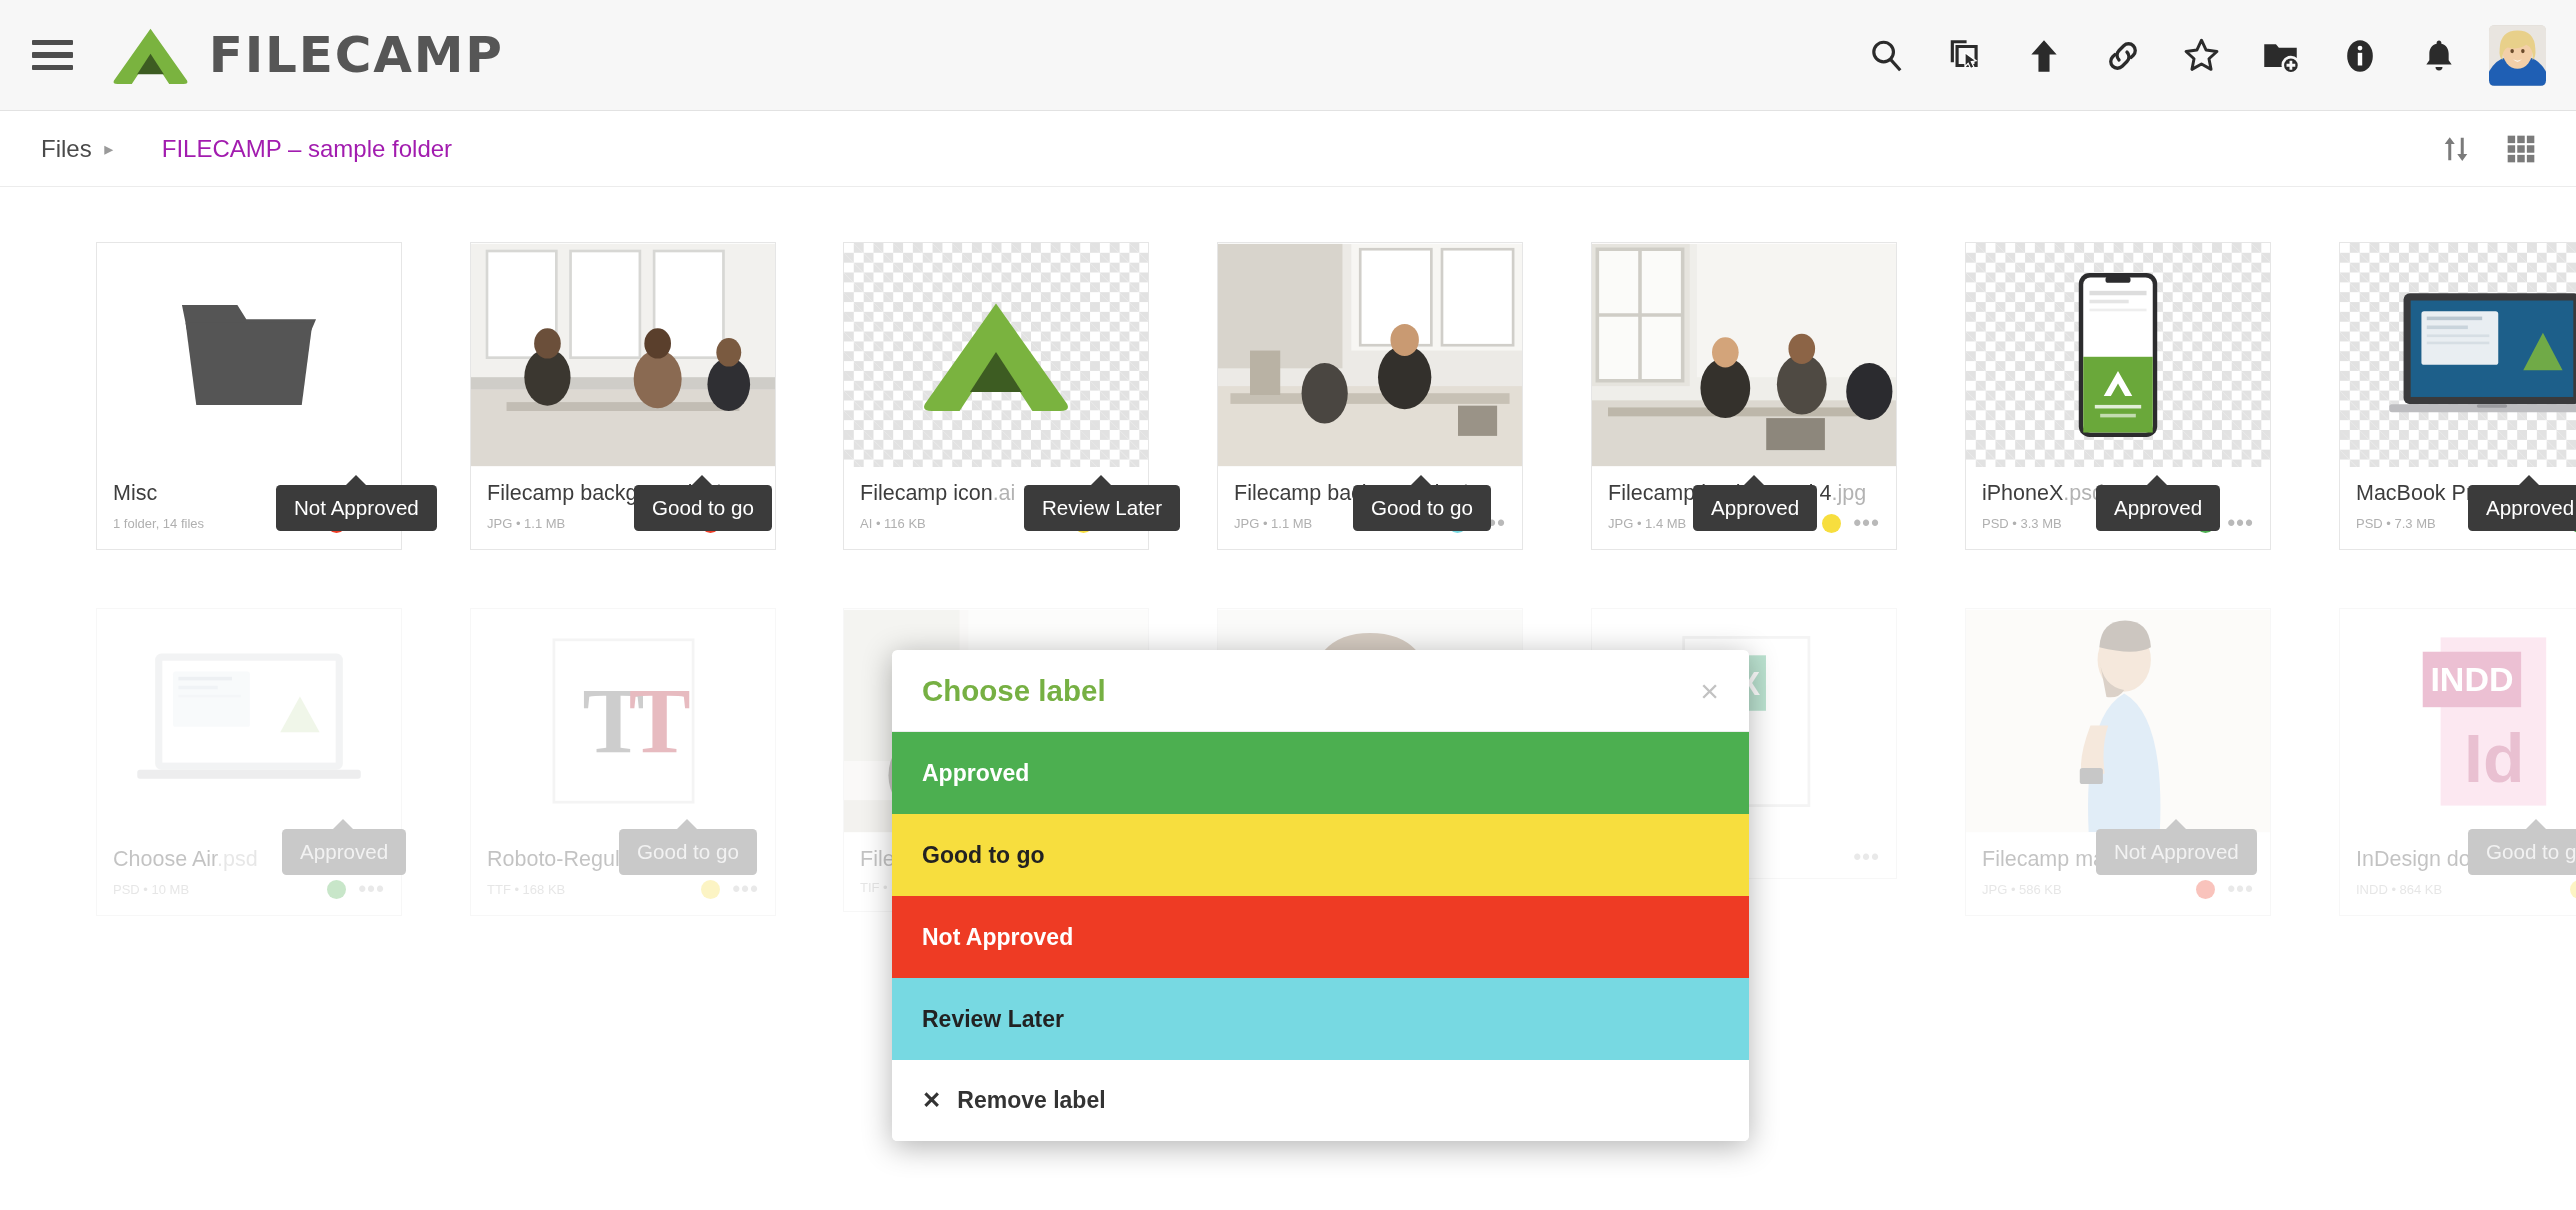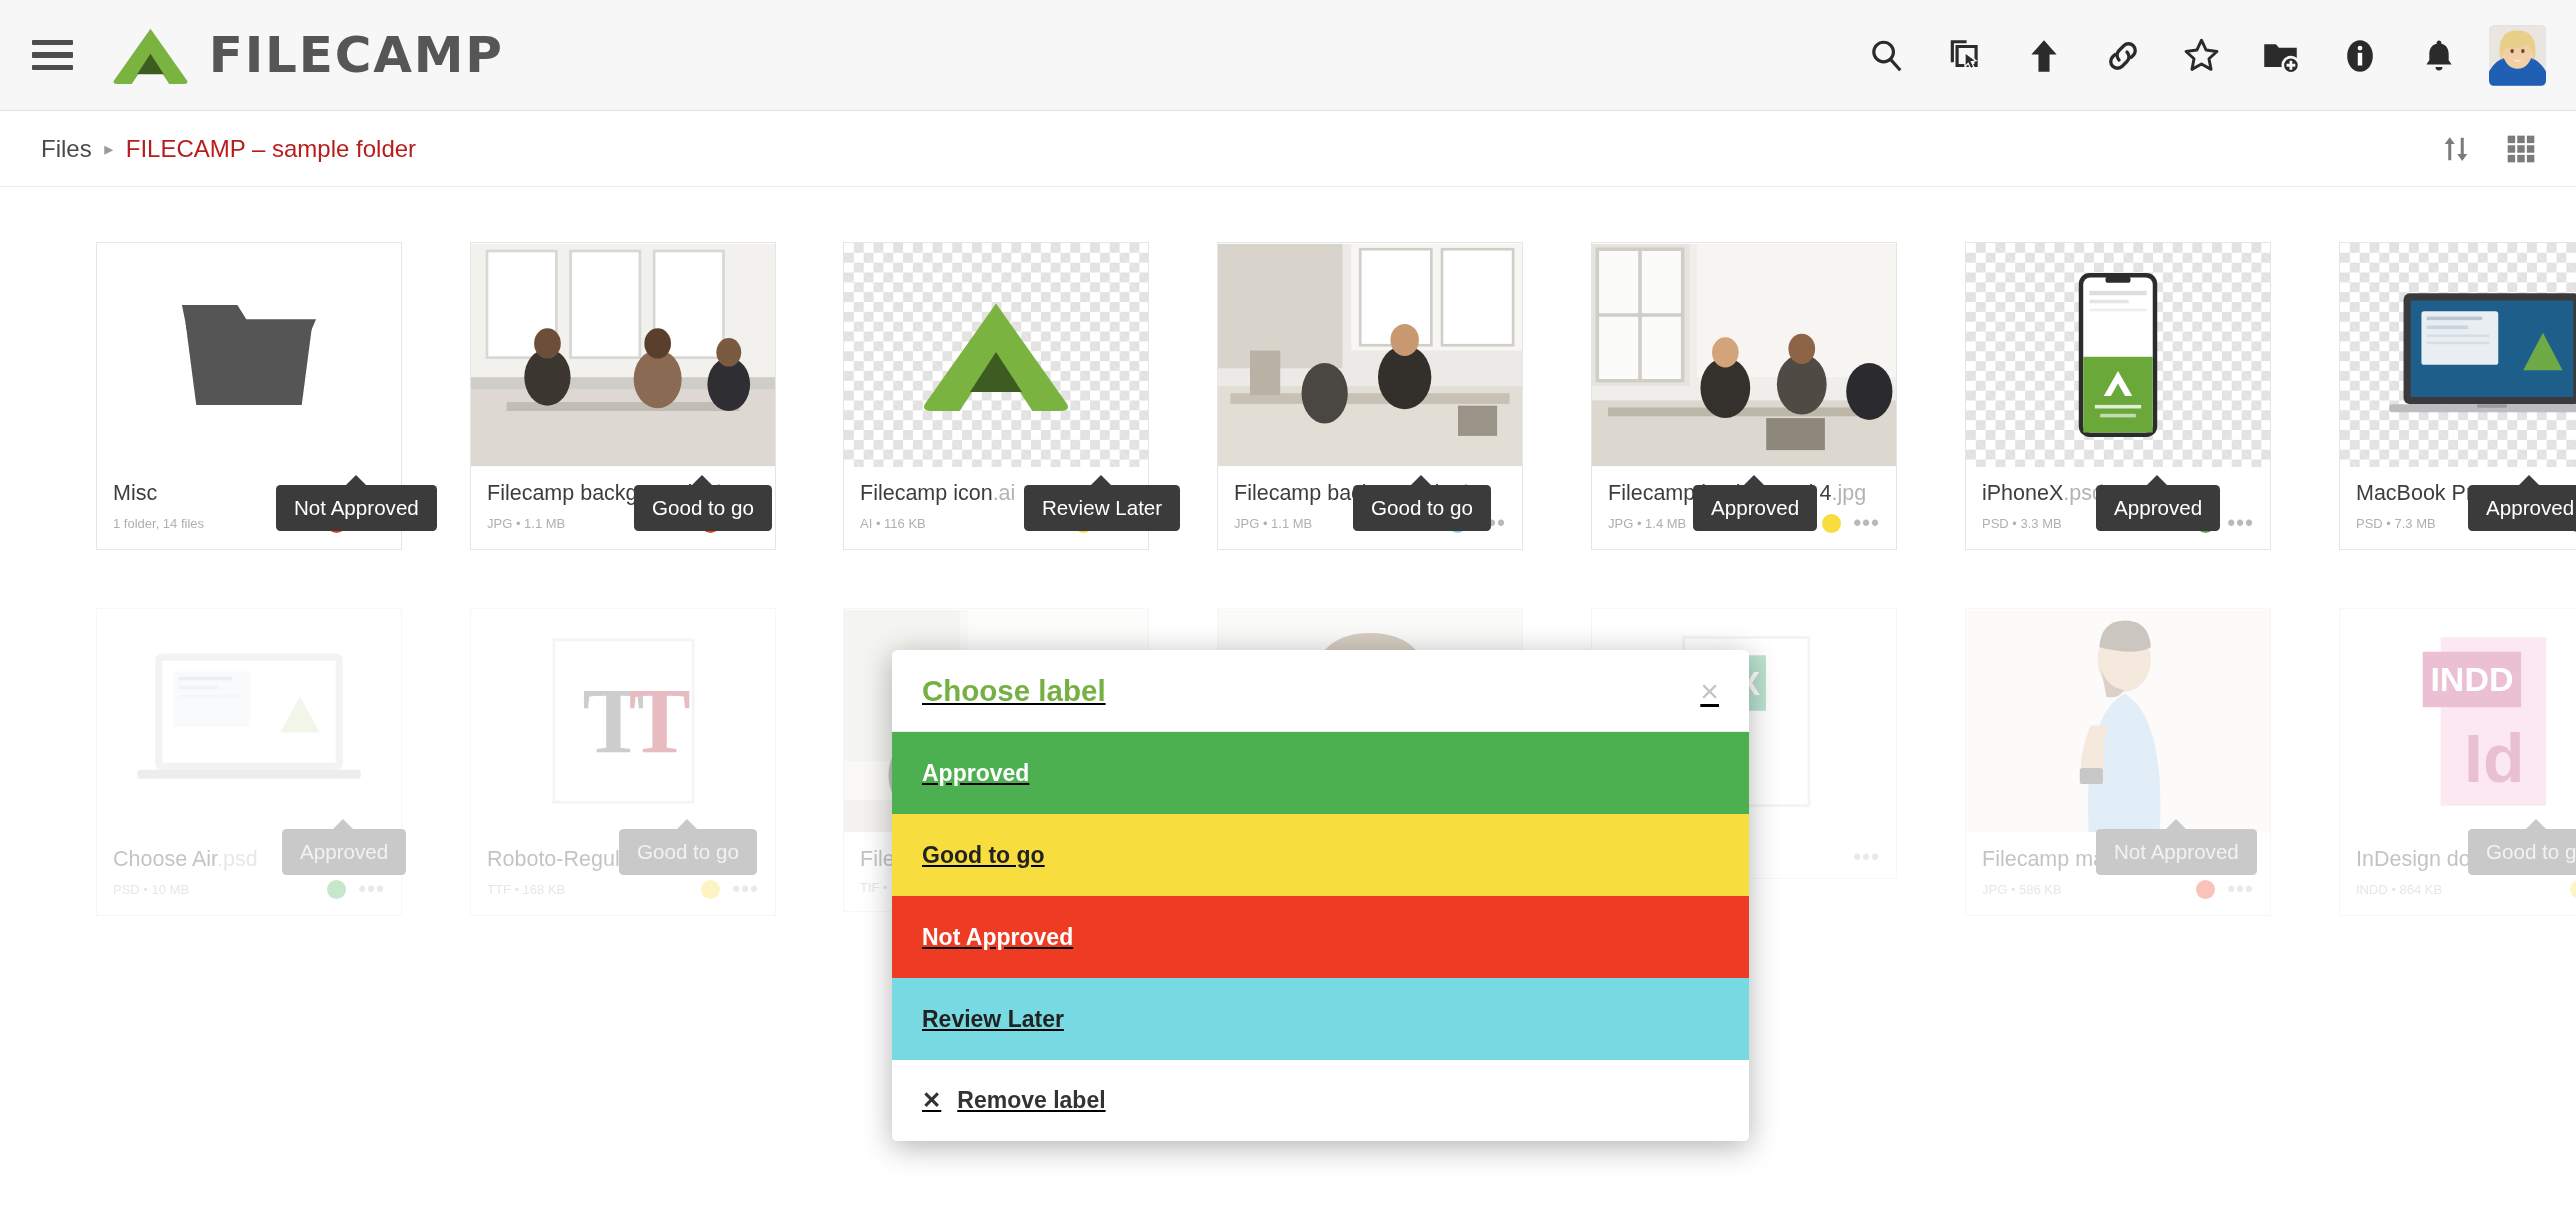--- a/index.html
+++ b/index.html
@@ -57,21 +57,21 @@
   .crumbbar {
     position: absolute; top: 112px; left: 0;
     width: 2576px; height: 75px;
     background: #ffffff;
     border-bottom: 0.9px solid #ececec;
     display: flex; align-items: center;
   }
   .crumbs { margin-left: 41px; display: flex; align-items: center; gap: 12.5px; }
   .crumb { font-size: 24px; color: #4a4a4a; cursor: pointer; }
   .crumb-sep { color: #9a9a9a; font-size: 18px; }
-  .crumb.active { color: #b91c1c; }
+  .crumb.active { color: #a21caf; margin-left: 36px; }
   .viewtools { position: absolute; right: 39px; display: flex; align-items: center; gap: 34px; }
   .vtool { cursor: pointer; display:flex; }
 
   
   .grid {
     position: absolute; top: 188px; left: 0;
     width: 2576px; height: 1022px;
     background: #ffffff;
     margin-left: 42px;
   }
@@ -133,21 +133,20 @@
   
   .modal {
     position: absolute;
     left: 892px; top: 650px;
     width: 857px;
     background: #ffffff;
     border-radius: 5.4px;
     box-shadow: 0 5.4px 30px rgba(0,0,0,0.30);
     overflow: hidden;
     z-index: 60;
-    text-decoration: underline;
   }
   .modal-head {
     height: 82px; display: flex; align-items: center;
     padding: 0 30px;
     border-bottom: 0.9px solid #ededed;
   }
   .modal-title { font-size: 29.5px; color: #76b043; font-weight: 700; flex: 1; }
   .modal-x { font-size: 32px; color: #c2c2c2; cursor: pointer; line-height: 1; }
   .opt {
     height: 82px; display: flex; align-items: center;

